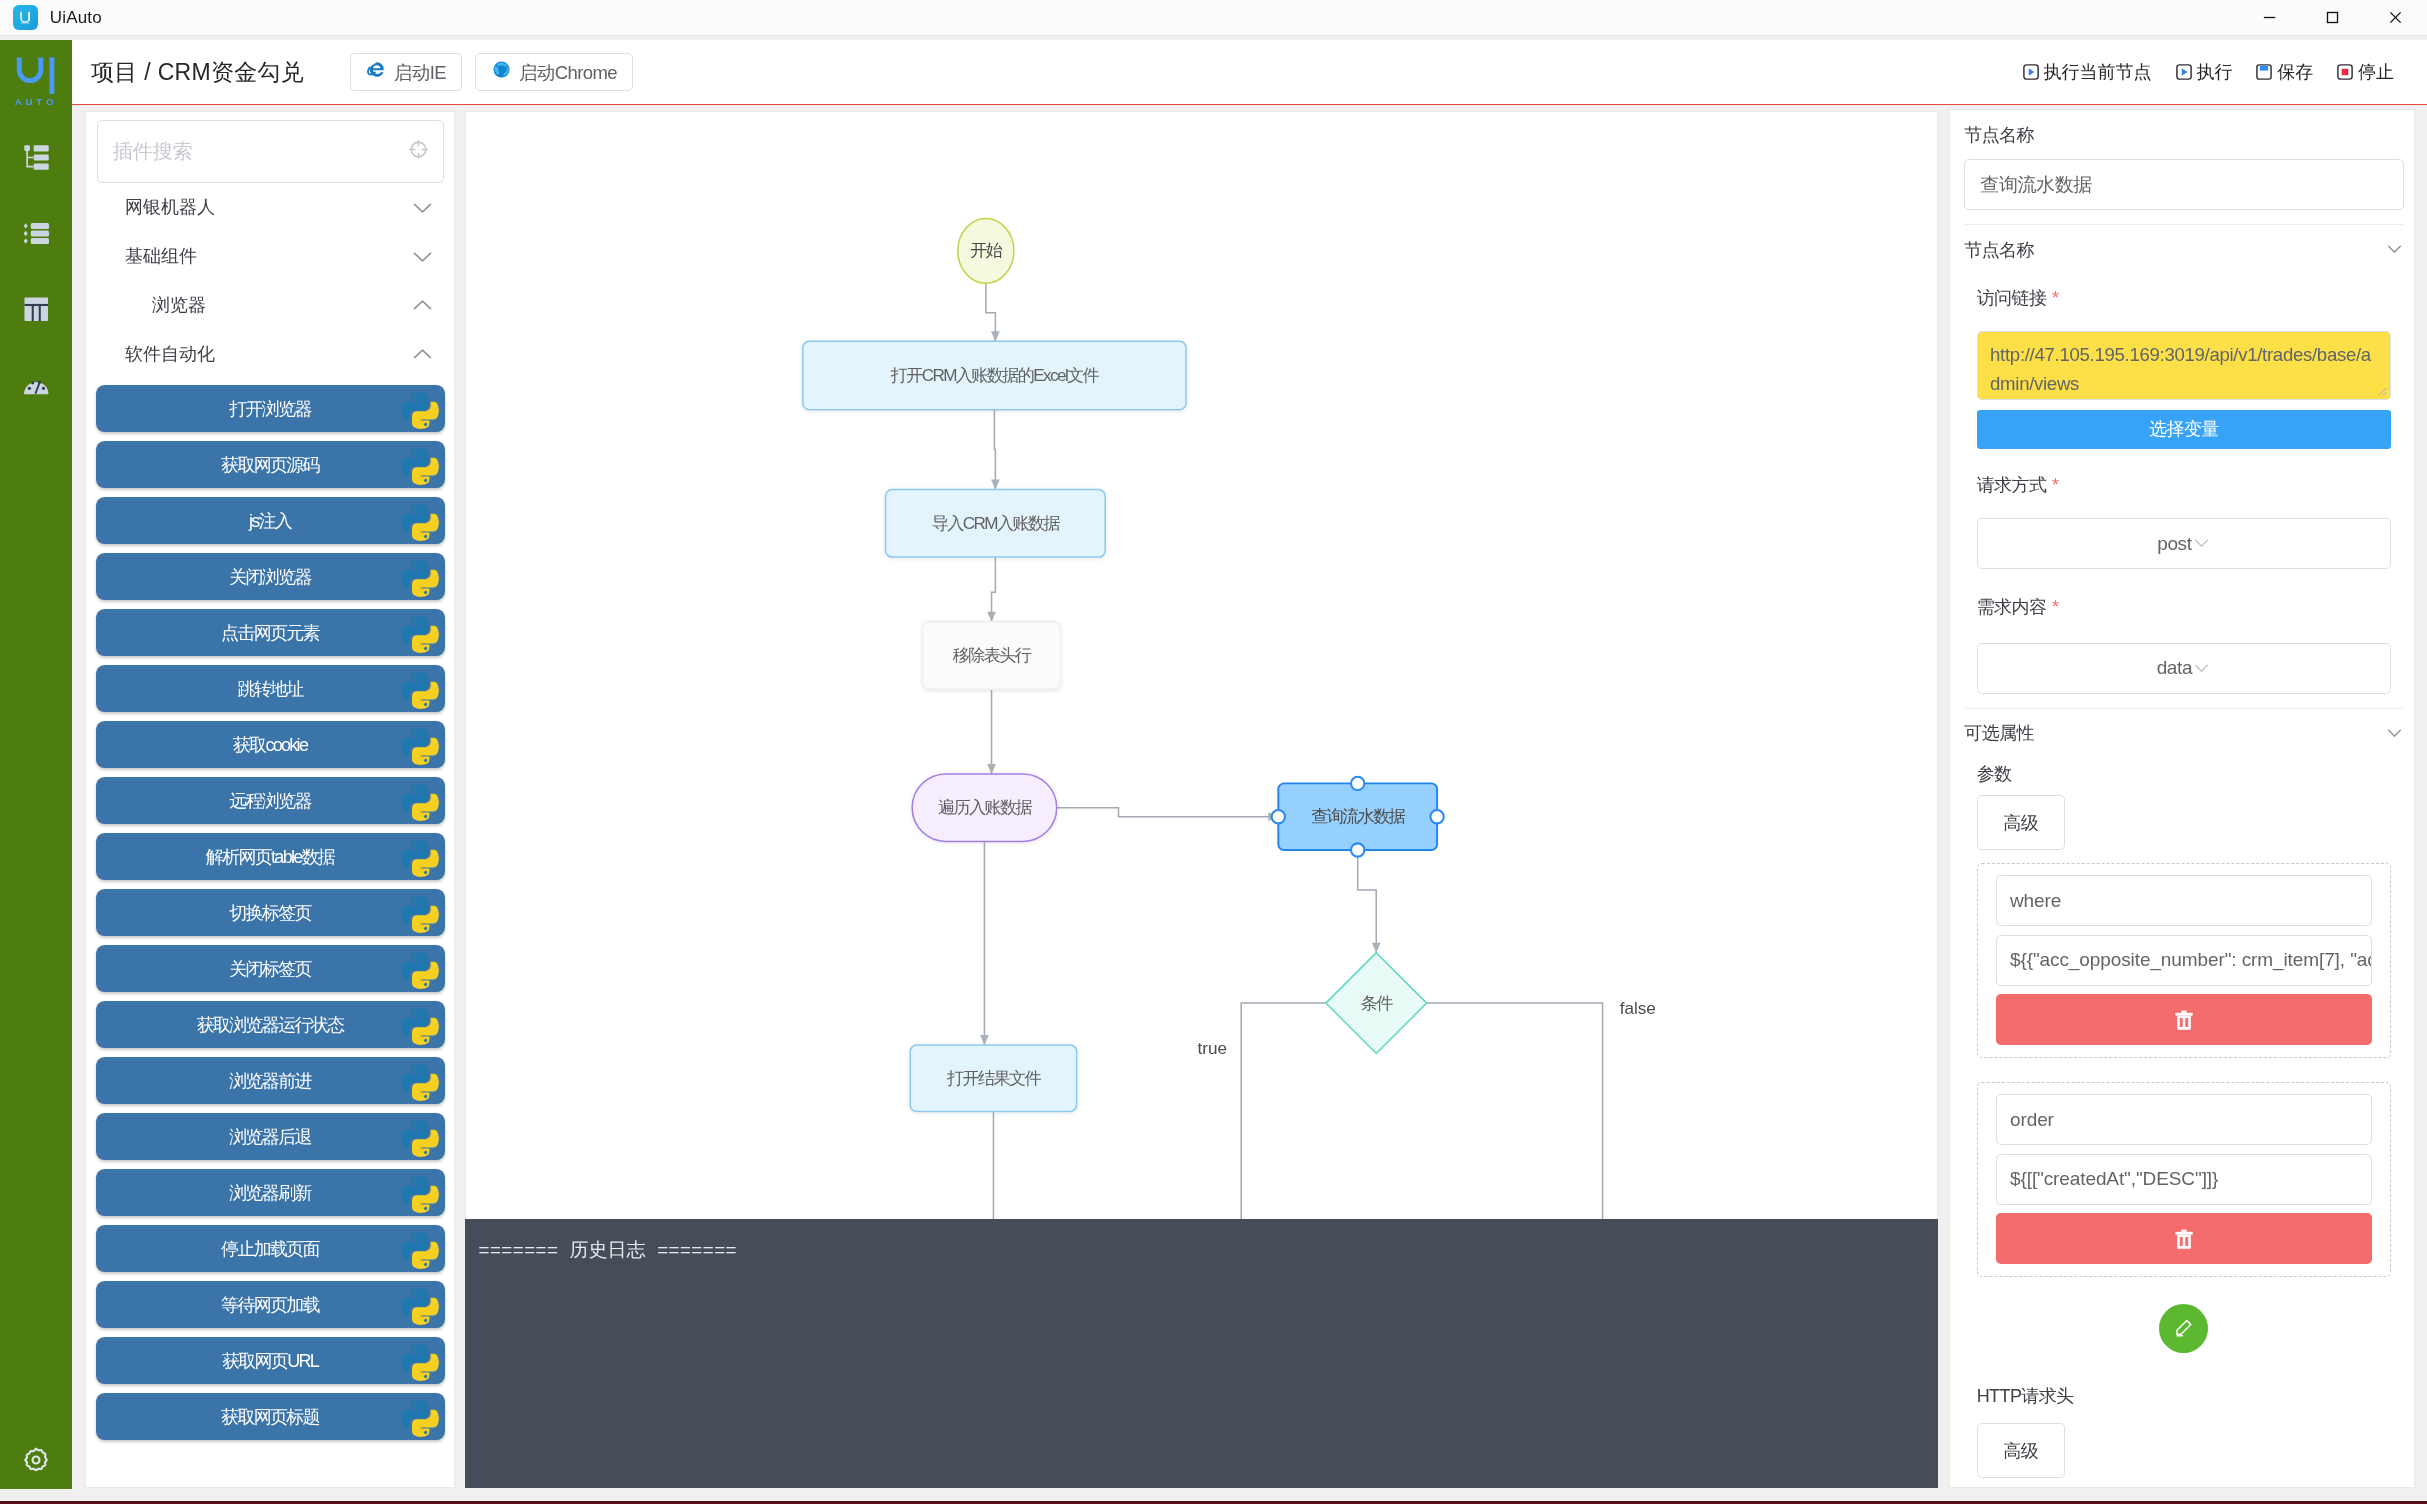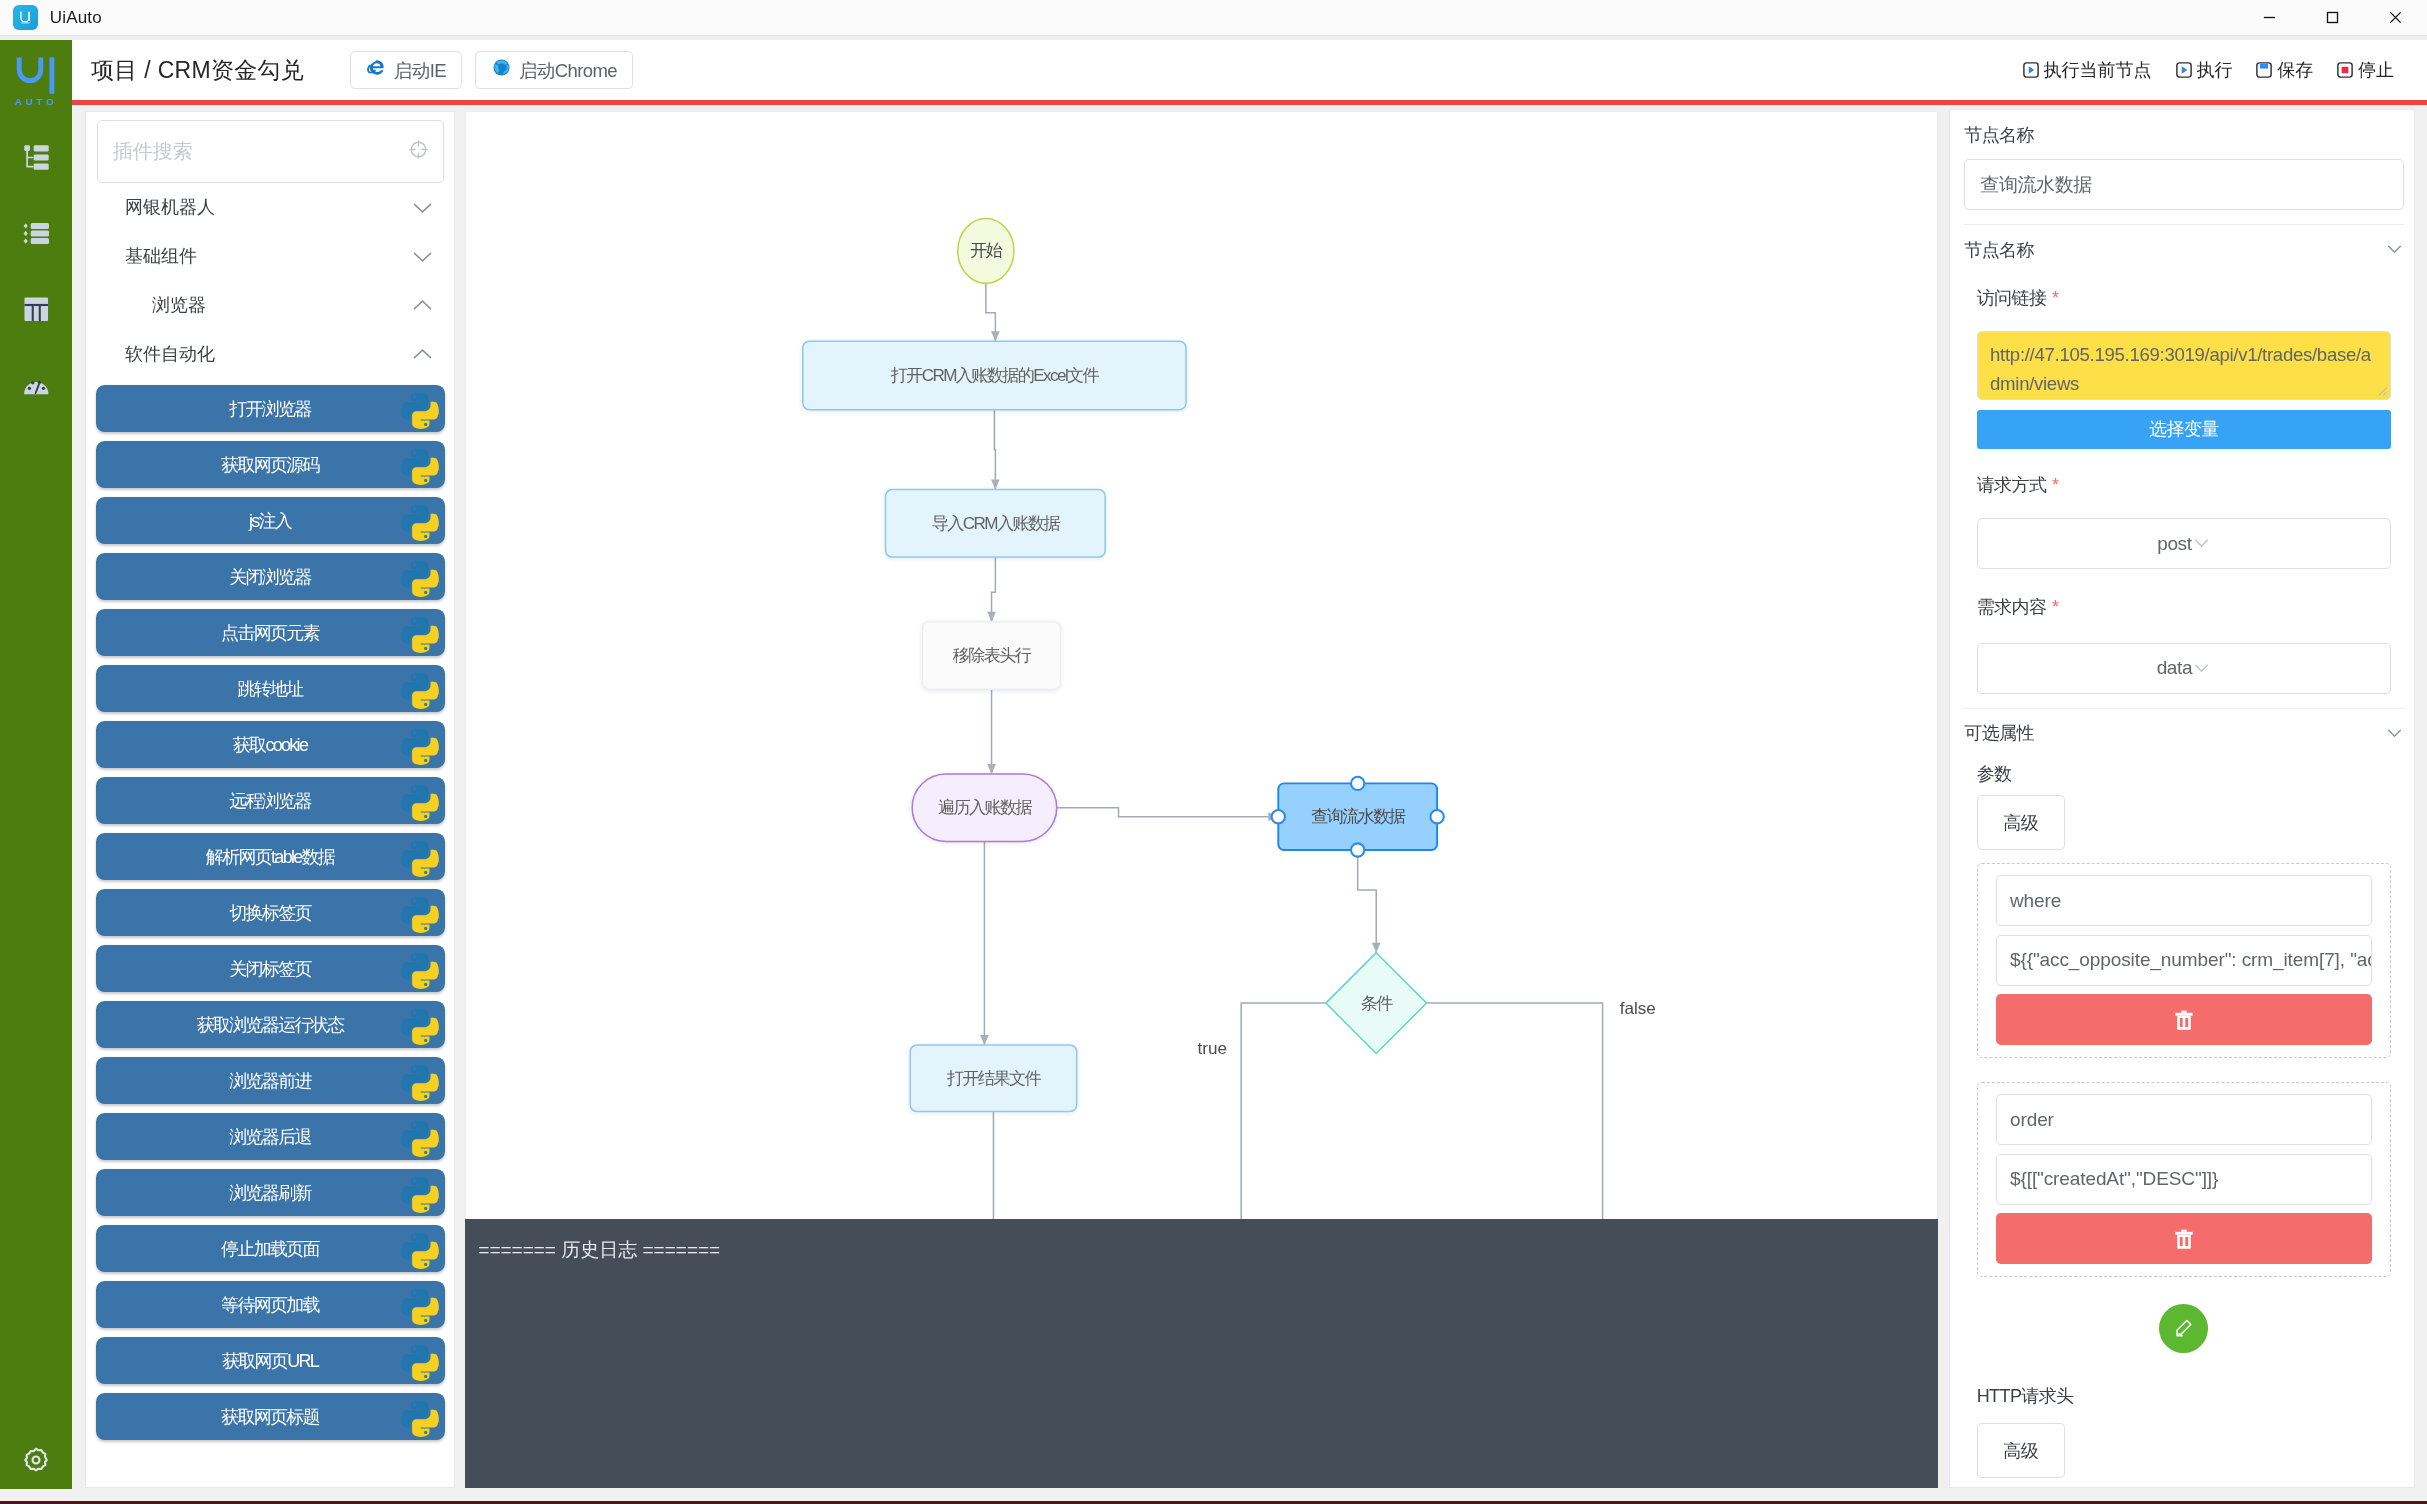--- a/index.html
+++ b/index.html
@@ -31,21 +31,21 @@
     background:#4d7c0f;
   }
   .rail-brand { height:72px; display:flex; align-items:flex-start; justify-content:center; }
   .rail-items { margin-top:7.6px; display:flex; flex-direction:column; align-items:center;}
   .rail-ico { width:76px; height:76px; display:flex; align-items:center; justify-content:center; cursor:pointer;}
   .rail-bottom { position:absolute; left:0; top:1382px; width:72px; display:flex; justify-content:center;}
 
   
   .toolbar {
     position:absolute; left:72px; top:40px; width:2355px; height:65px;
-    background:#ffffff; border-bottom:5px solid #ef4444;
+    background:#ffffff; border-bottom:1px solid #ef4444;
     display:flex; align-items:center;
   }
   .crumb { margin-left:19px; font-size:23px; color:#262626; letter-spacing:0.3px;}
   .tb-launch { margin-left:46px; height:38px; border:1px solid #dcdfe6; border-radius:4.8px;
      display:flex; align-items:center; padding:0 15px; gap:6.7px; background:#fff; cursor:pointer;
      font-size:18.5px; letter-spacing:-0.6px; color:#5e6266;}
   .tb-actions { margin-left:auto; display:flex; align-items:center; gap:23px; margin-right:33px; }
   .tb-act { display:flex; align-items:center; gap:3.8px; font-size:18px; color:#262626; cursor:pointer;}
 
   
@@ -70,21 +70,21 @@
   .pbtn .py { position:absolute; right:1.9px; top:1px; width:46px; height:46px;
      display:flex; align-items:center; justify-content:center;}
 
   
   .canvas {
     position:absolute; left:465px; top:111px; width:1473px; height:1108px;
     background:#fff; border:1px solid #ececec; border-bottom:0; overflow:hidden;
   }
   .log {
     position:absolute; left:465px; top:1219px; width:1473px; height:269px;
-    background:#454e58; color:#e6e9ed; font-family:Liberation Sans, sans-serif;
+    background:#454e58; color:#e6e9ed; font-family:Liberation Mono, monospace;
     font-size:19px; padding:18px 13.3px; overflow:hidden; white-space:pre-wrap;
     letter-spacing:0px;
   }
 
   
   .rp {
     position:absolute; left:1949px; top:109px; width:466px; height:1379px;
     background:#fff; border:1px solid #e9e9e9; overflow:hidden;
   }
   .rp-inner { padding:13.3px 10.5px 0 14.3px; }

